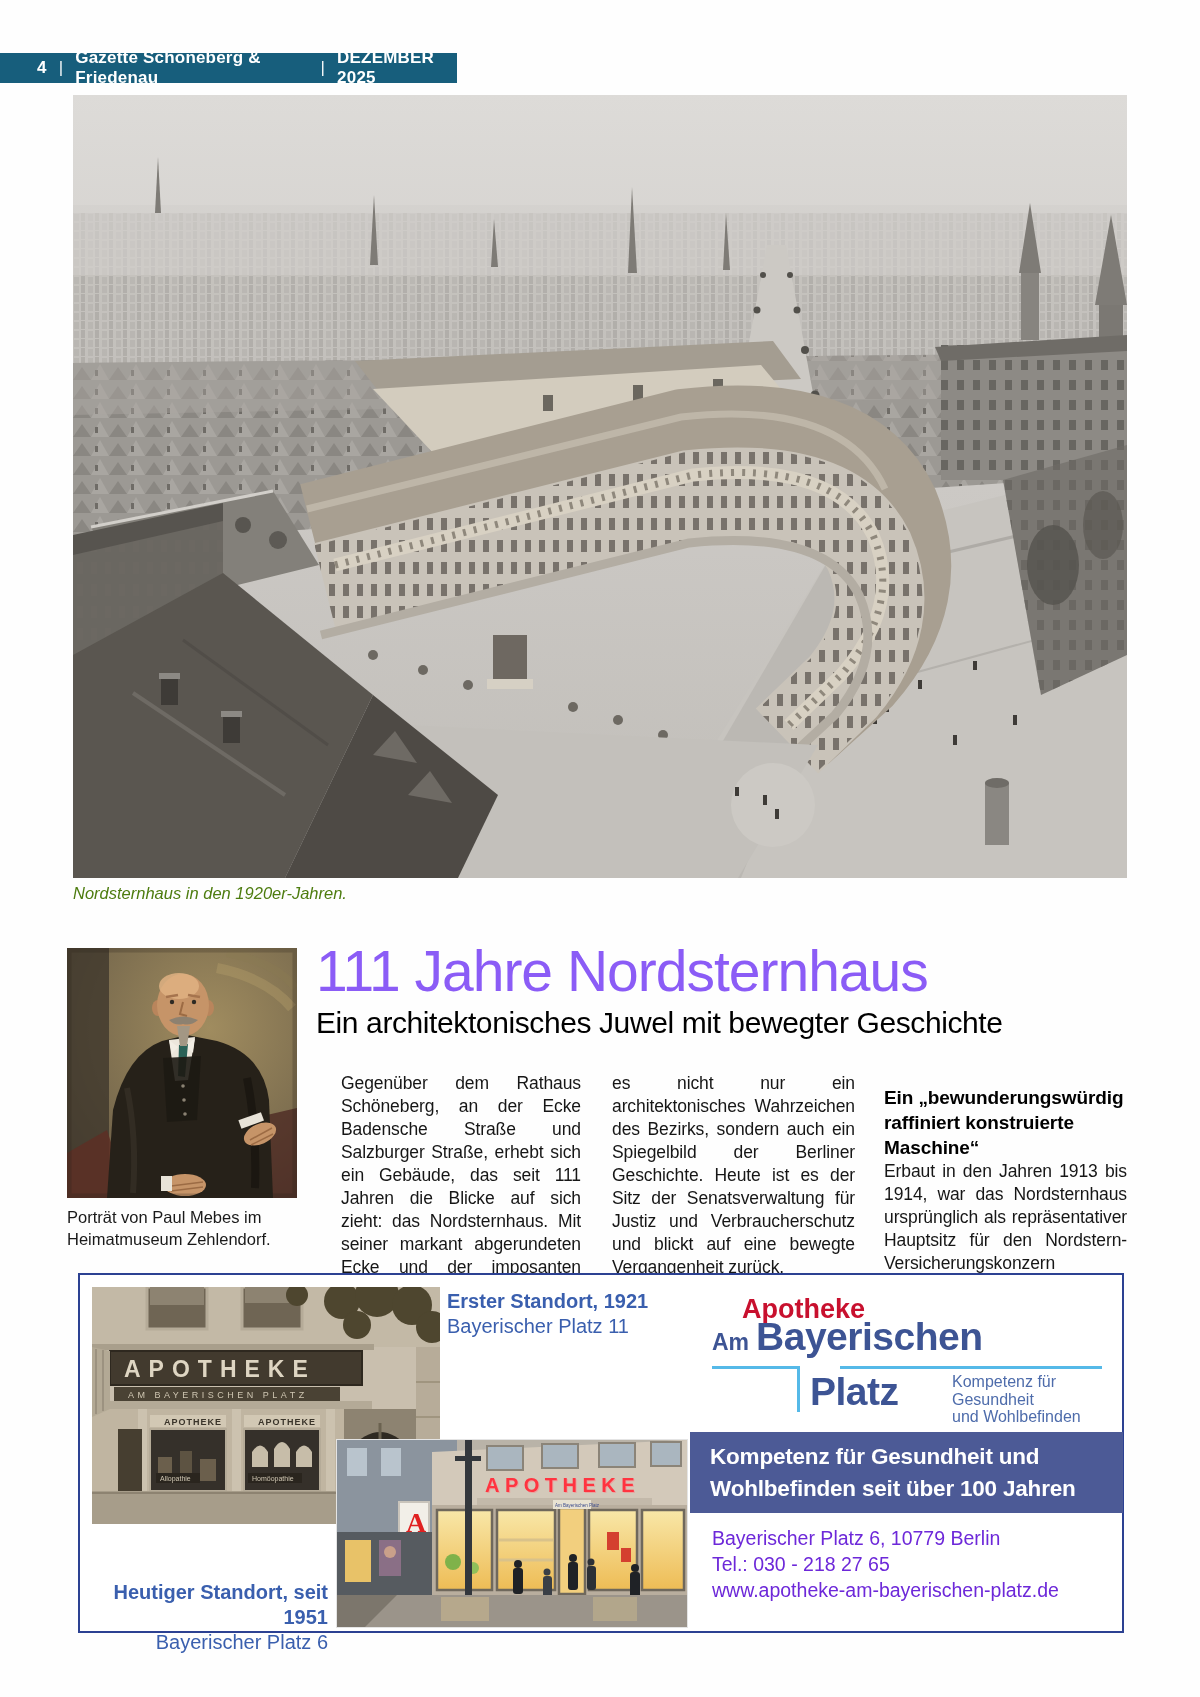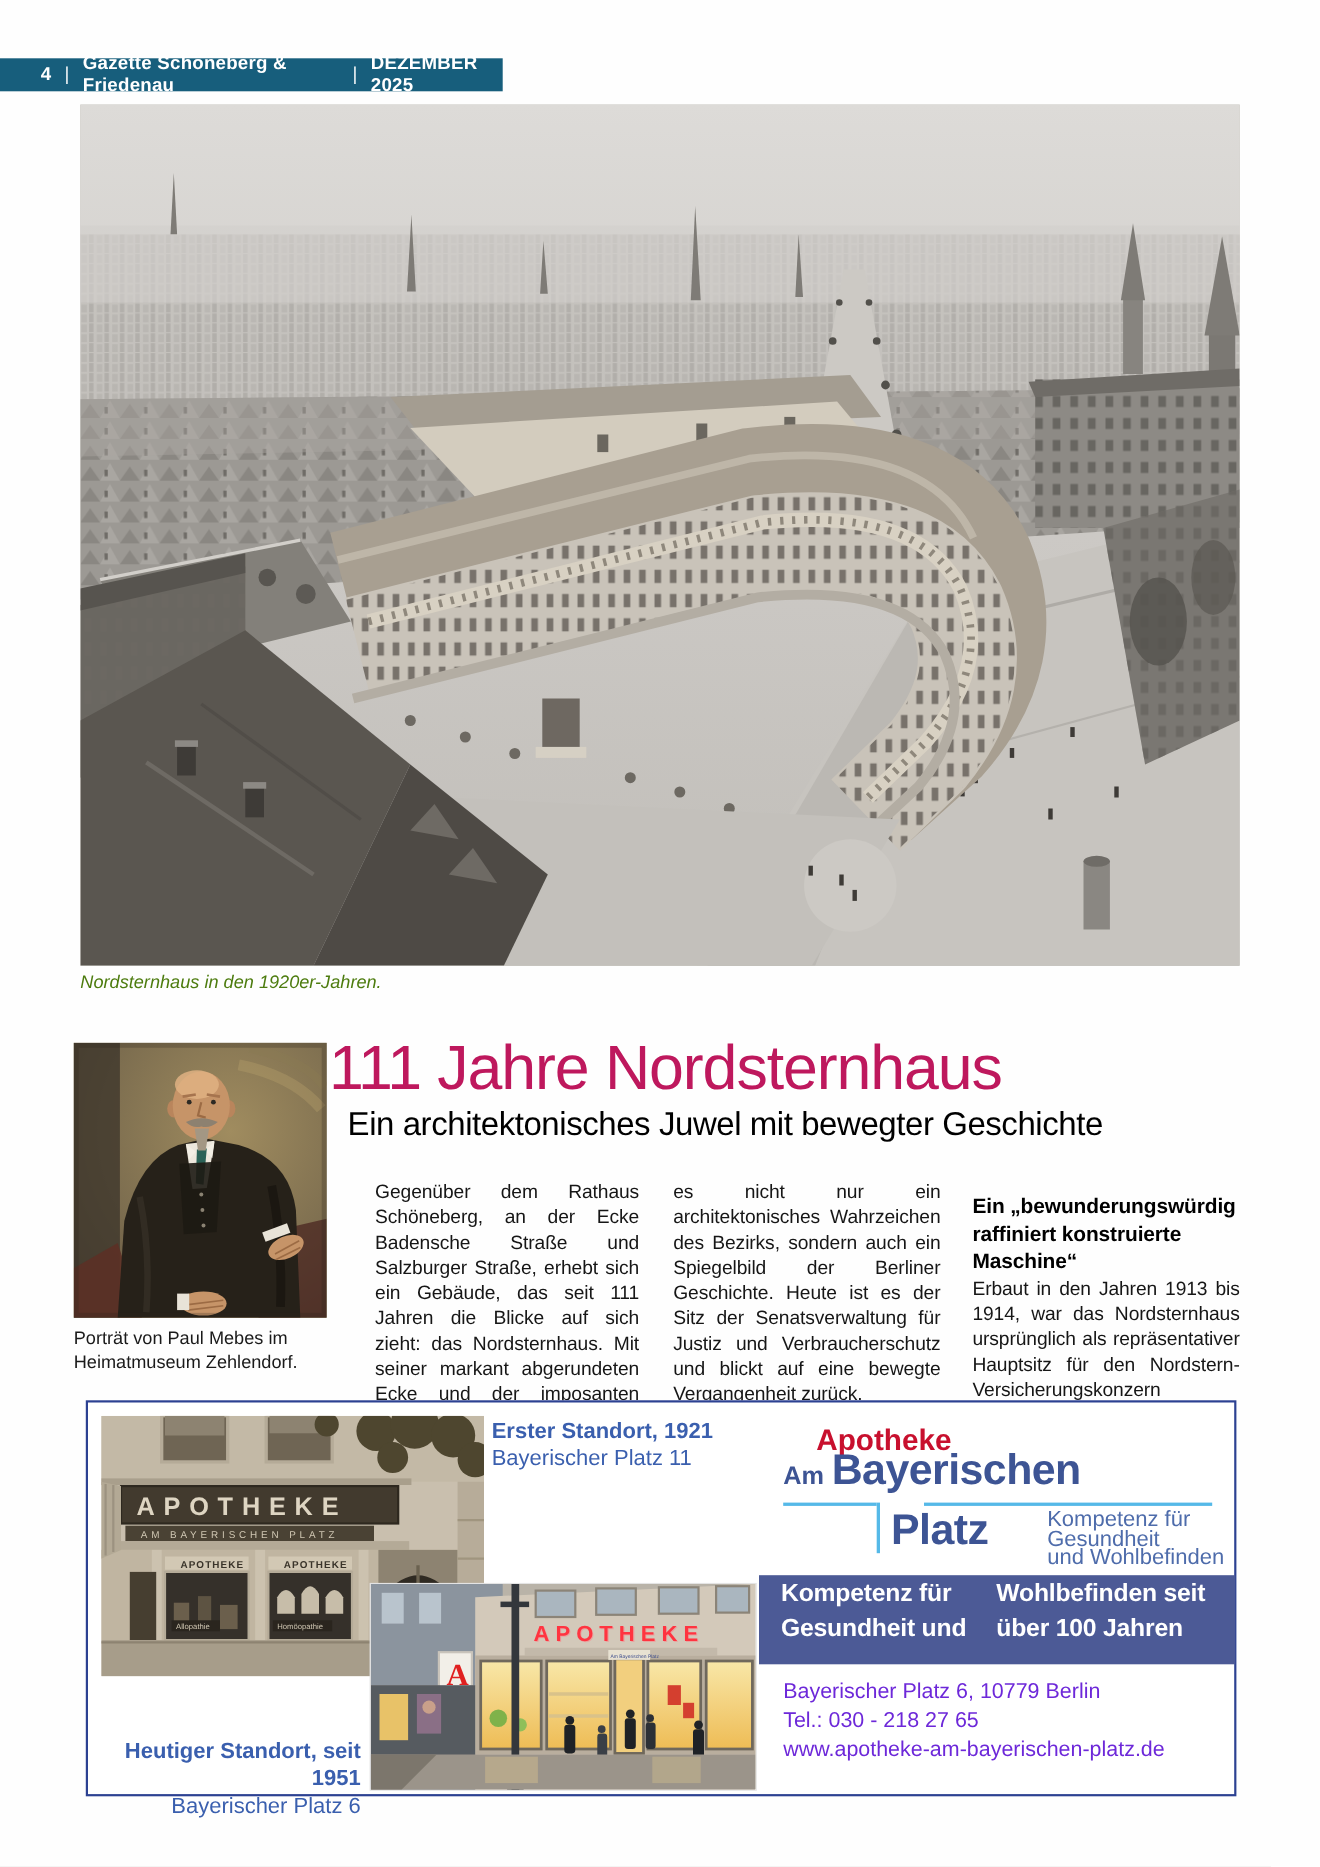--- a/index.html
+++ b/index.html
@@ -14,21 +14,21 @@
   .topbar .sep{font-weight:400;opacity:.95;}
 
   
   .hero{left:73px;top:95px;width:1054px;height:783px;overflow:hidden;background:#c6c3be;}
   .hero svg{display:block;}
   .hero-caption{left:73px;top:884px;font-size:16.5px;font-style:italic;color:#4d7c0f;}
 
   
   .portrait{left:67px;top:948px;width:230px;height:250px;overflow:hidden;background:#7a6b4e;}
   .portrait-caption{left:67px;top:1206px;width:238px;font-size:16.5px;color:#1a1a1a;line-height:22px;}
-  .title{left:299px;top:938px;font-size:57px;font-weight:400;color:#be185d;letter-spacing:-1px;white-space:nowrap;}
+  .title{left:316px;top:938px;font-size:57px;font-weight:400;color:#8b5cf6;letter-spacing:-1px;white-space:nowrap;}
   .subtitle{left:316px;top:1006px;font-size:30px;font-weight:400;color:#000000;letter-spacing:-.4px;white-space:nowrap;}
   .bodycol{top:1072px;font-size:17.5px;line-height:23px;color:#161616;text-align:justify;letter-spacing:-.1px;}
   .col1{left:341px;width:240px;}
   .col2{left:612px;width:243px;}
   .col3{left:884px;width:243px;}
   .col3 h3{margin:13px 0 0 0;font-size:19px;line-height:25px;color:#000;font-weight:bold;text-align:left;}
   .col3 p{margin:12px 0 0 0;}
   .bodycol p{margin:0;}
 
   
@@ -41,23 +41,23 @@
   .label-current{left:0px;width:248px;top:305px;text-align:right;line-height:24px;}
   .logo-red{left:662px;top:19px;font-size:27px;font-weight:bold;color:#c8102e;}
   .logo-row2{left:632px;top:40px;display:flex;align-items:baseline;gap:7px;color:#3d5494;}
   .logo-am{font-size:23px;font-weight:bold;}
   .logo-bay{font-size:39px;font-weight:bold;letter-spacing:-.5px;}
   .cyan{background:#55b9e8;}
   .cyan-a{left:632px;top:91px;width:85px;height:2.5px;}
   .cyan-v{left:717px;top:91px;width:2.5px;height:46px;}
   .cyan-b{left:760px;top:91px;width:262px;height:2.5px;}
   .logo-platz{left:730px;top:95px;font-size:39px;font-weight:bold;color:#3d5494;letter-spacing:-.5px;}
-  .logo-tag{left:872px;top:98px;font-size:20px;line-height:17.5px;color:#4e6cab;}
+  .logo-tag{left:872px;top:98px;font-size:16px;line-height:17.5px;color:#4e6cab;}
   .banner{left:610px;top:157px;width:433px;height:81px;background:#4c5a96;color:#fff;
-          display:flex;flex-direction:row;justify-content:center;padding-left:20px;box-sizing:border-box;
+          display:flex;flex-direction:column;justify-content:center;padding-left:20px;box-sizing:border-box;
           font-size:22.5px;font-weight:bold;line-height:32px;letter-spacing:-.2px;}
   .contact{left:632px;top:251px;font-size:19.5px;line-height:25.8px;color:#6d28d9;}
 </style>
 </head>
 <body>
 
 <div class="page">
 
   <header class="abs topbar">
     <span>4</span>

